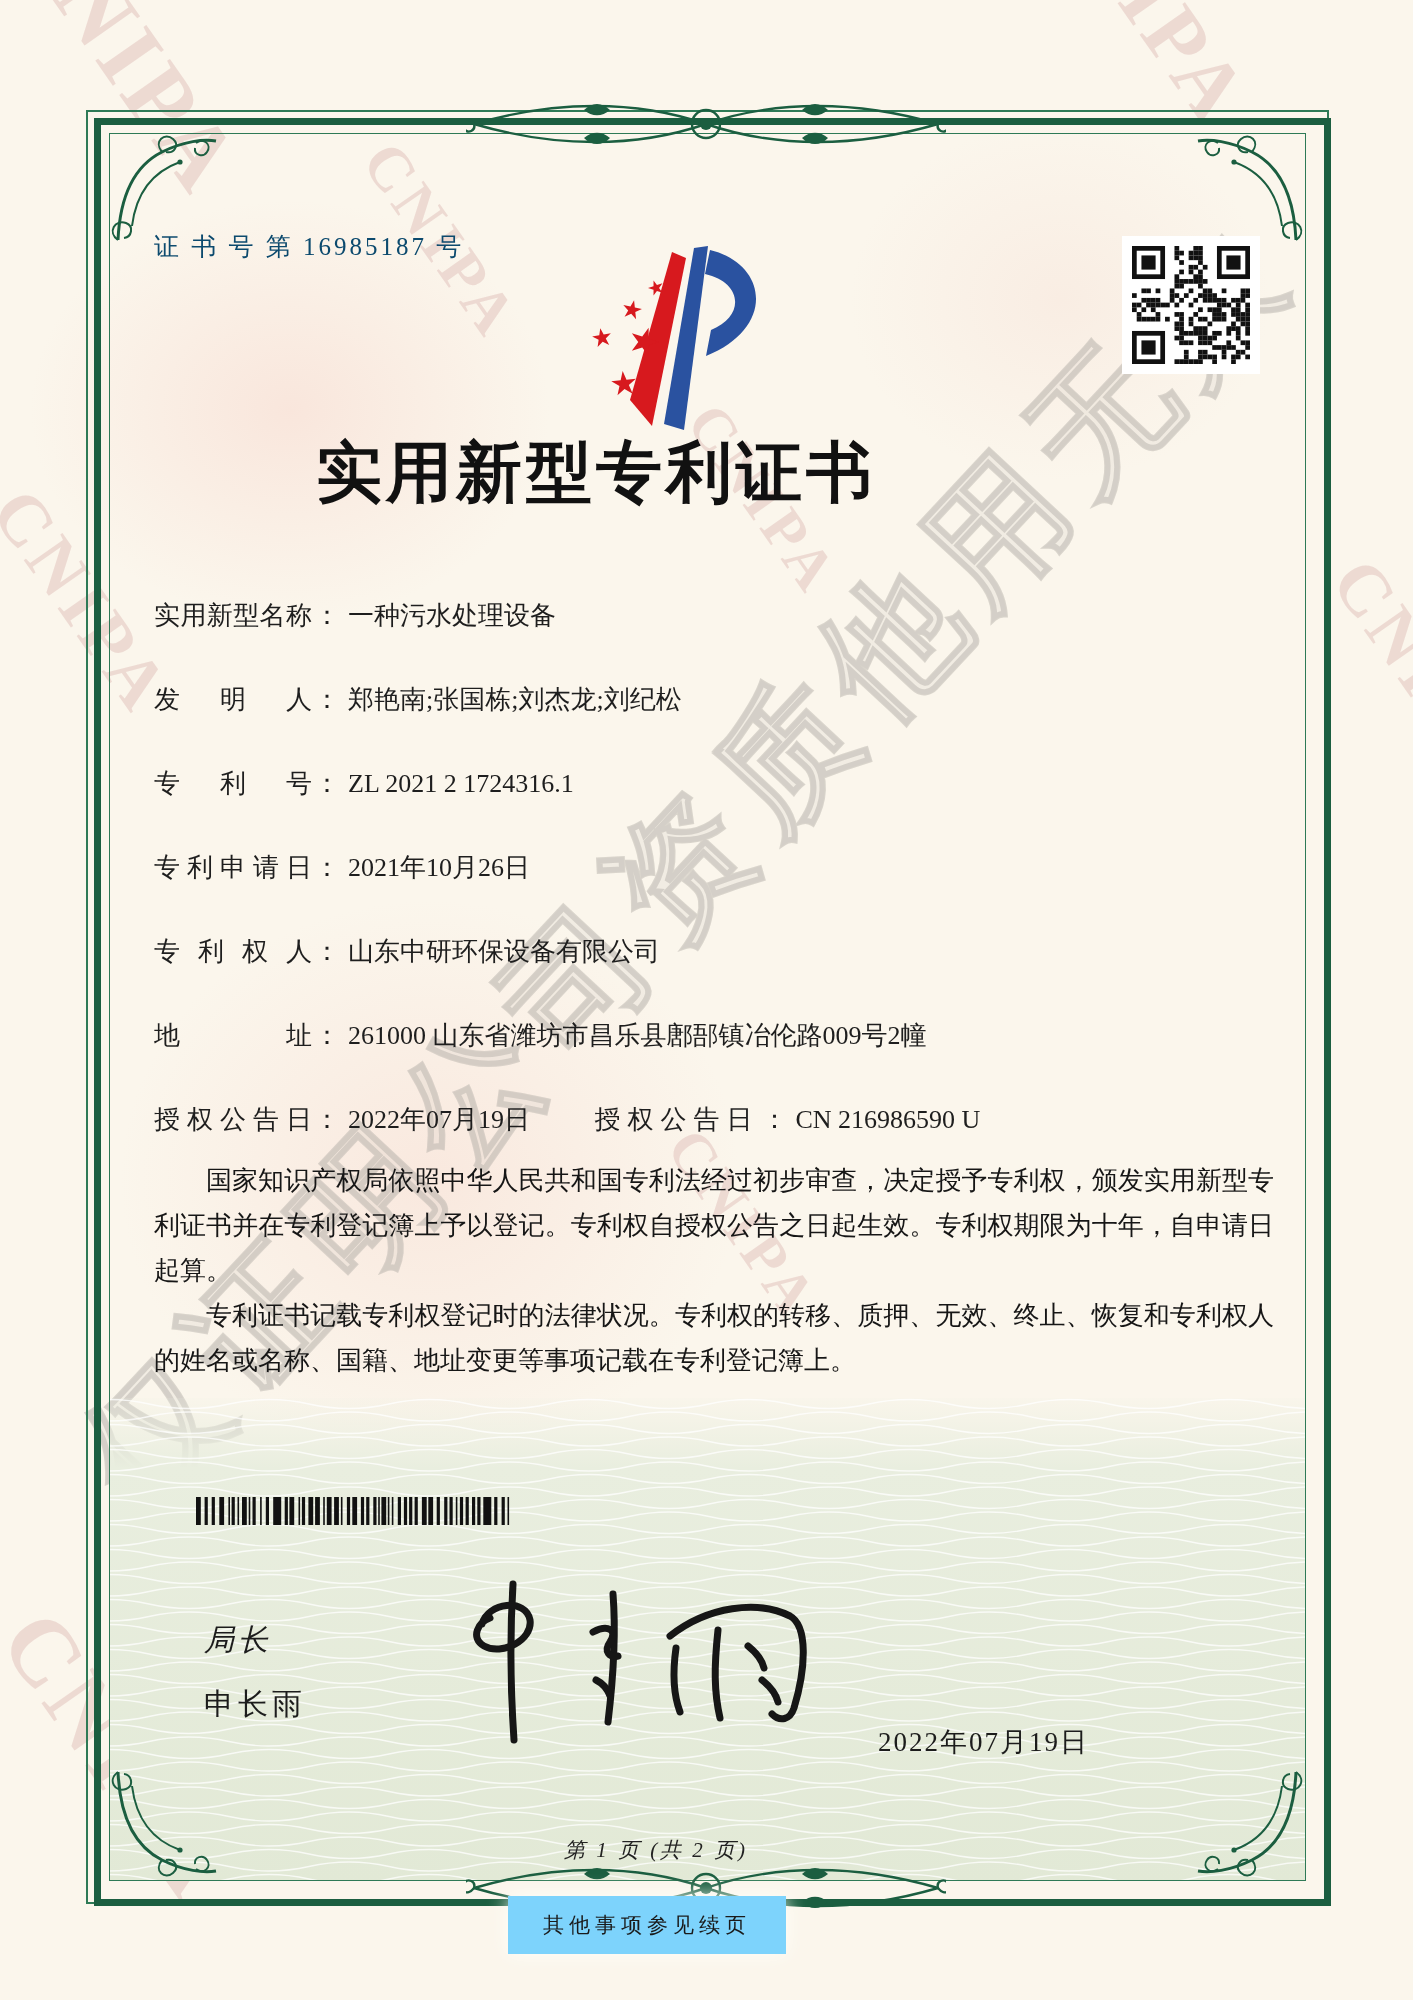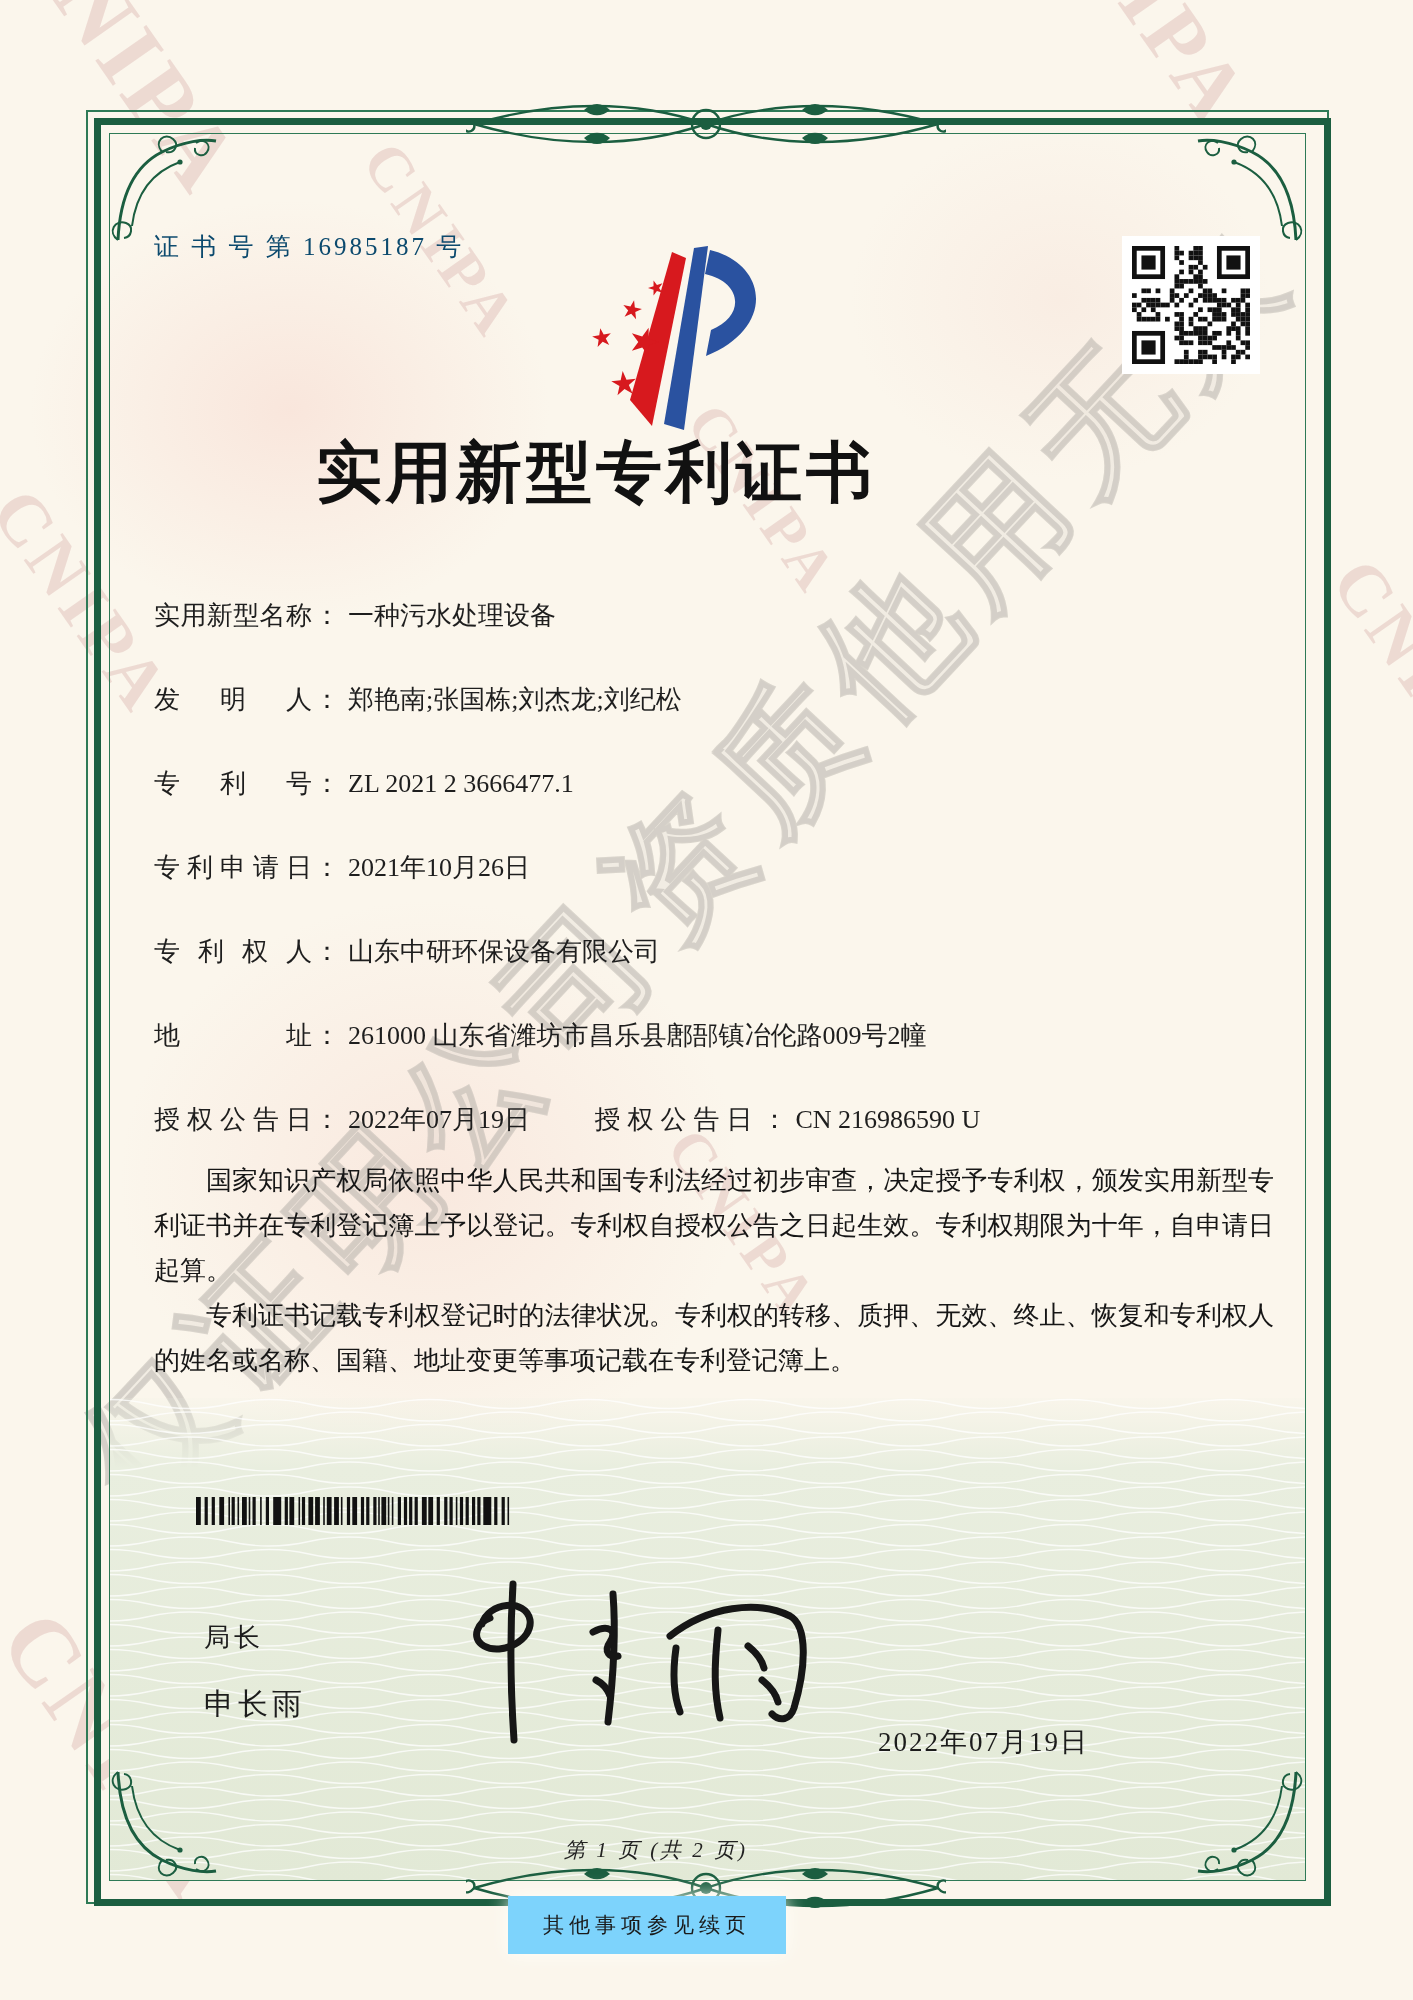--- a/index.html
+++ b/index.html
@@ -43,21 +43,21 @@
   .qr-box{left:1122px;top:236px;width:138px;height:138px;background:#fff;padding:0;}
   .qr-box svg{margin:10px;}
   .main-title{left:316px;top:428px;font-size:66px;font-weight:700;letter-spacing:4px;color:#111;white-space:nowrap;}
   .frow{position:absolute;left:154px;font-size:26px;white-space:nowrap;z-index:5;color:#1e1e1e;}
   .flabel{display:inline-block;width:158px;text-align:justify;text-align-last:justify;vertical-align:bottom;}
   .fcolon{margin:0 8px 0 2px;}
   .flabel2{display:inline-block;margin-left:58px;letter-spacing:7px;}
   .body-text{left:154px;top:1158px;width:1120px;font-size:26px;line-height:45px;text-align:justify;color:#161616;}
   .body-text p{margin:0;text-indent:2em;}
   .barcode{left:196px;top:1497px;}
-  .officer-title{left:204px;top:1620px;font-size:26px;letter-spacing:4px;}
+  .officer-title{left:204px;top:1620px;font-size:30px;letter-spacing:4px;font-style:italic;}
   .officer-name{left:204px;top:1684px;font-size:30px;letter-spacing:4px;}
   .sig{left:418px;top:1572px;}
   .sign-date{left:878px;top:1724px;font-size:27px;letter-spacing:2px;}
   .page-info{left:456px;top:1836px;width:400px;text-align:center;font-size:21px;letter-spacing:3px;color:#222;font-style:italic;}
   .footer-note{
     left:508px;top:1896px;width:278px;height:58px;line-height:58px;text-align:center;
     background:#7dd3fc;box-shadow:0 0 20px rgba(255,255,250,.95);
     font-size:21px;letter-spacing:5px;color:#1a1a1a;z-index:6;
   }
   .abs{position:absolute;}
@@ -399,21 +399,21 @@
 
   <div class="content abs main-title">实用新型专利证书</div>
 
   <div class="frow" style="top:598px">
     <span class="flabel">实用新型名称</span><span class="fcolon">：</span><span>一种污水处理设备</span>
   </div>
   <div class="frow" style="top:682px">
     <span class="flabel">发明人</span><span class="fcolon">：</span><span>郑艳南;张国栋;刘杰龙;刘纪松</span>
   </div>
   <div class="frow" style="top:766px">
-    <span class="flabel">专利号</span><span class="fcolon">：</span><span>ZL 2021 2 3666477.1</span>
+    <span class="flabel">专利号</span><span class="fcolon">：</span><span>ZL 2021 2 1724316.1</span>
   </div>
   <div class="frow" style="top:850px">
     <span class="flabel">专利申请日</span><span class="fcolon">：</span><span>2021年10月26日</span>
   </div>
   <div class="frow" style="top:934px">
     <span class="flabel">专利权人</span><span class="fcolon">：</span><span>山东中研环保设备有限公司</span>
   </div>
   <div class="frow" style="top:1018px">
     <span class="flabel">地址</span><span class="fcolon">：</span><span>261000 山东省潍坊市昌乐县鄌郚镇冶伦路009号2幢</span>
   </div>

